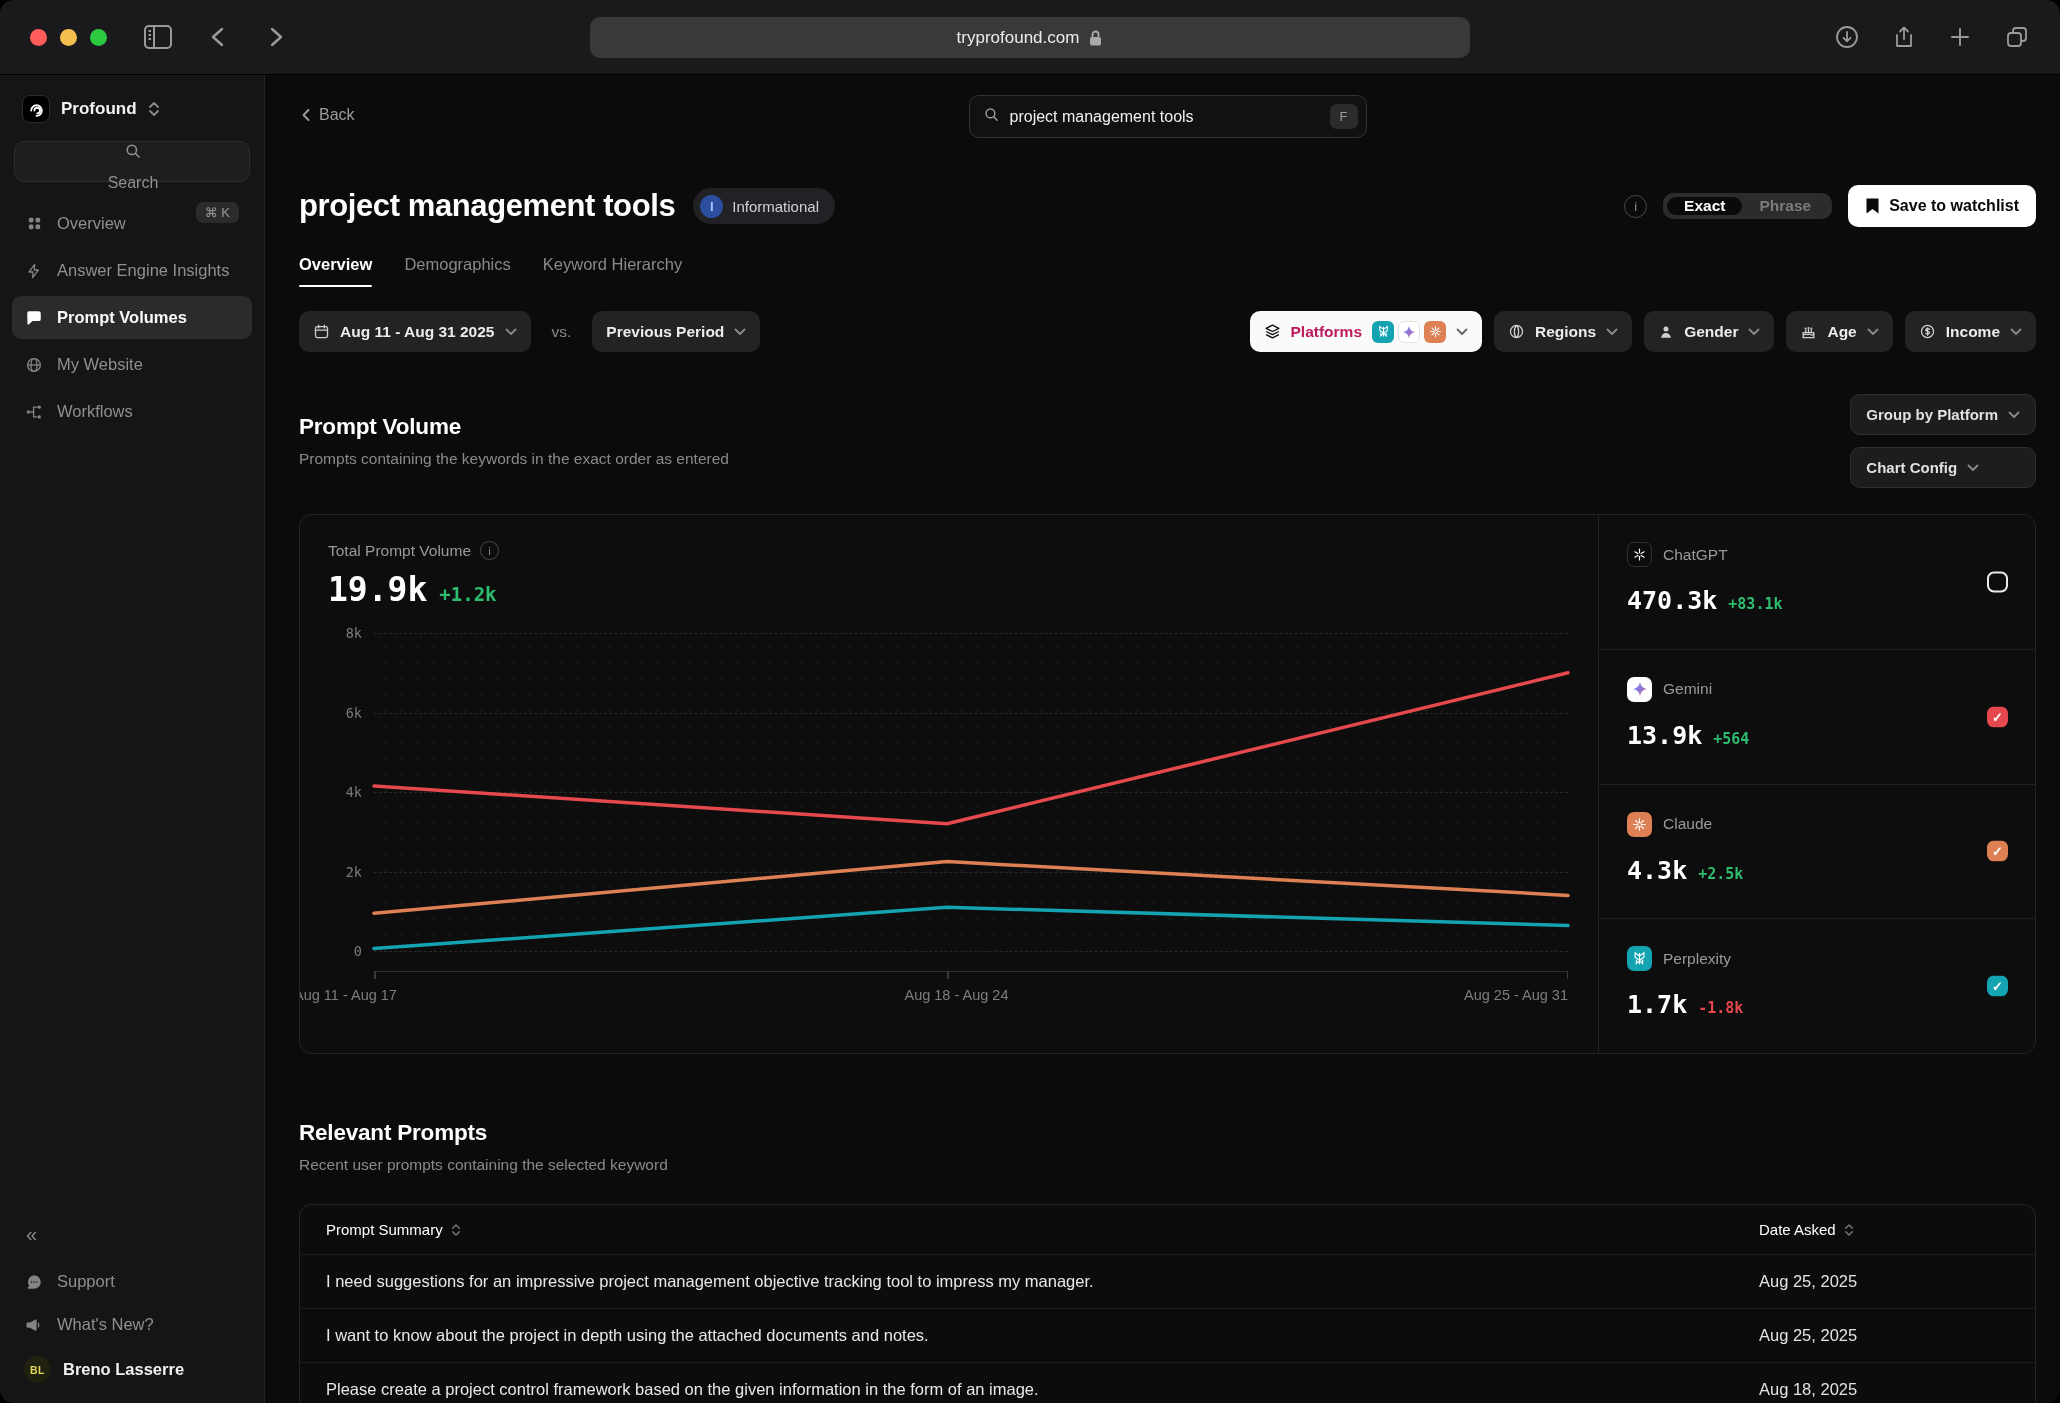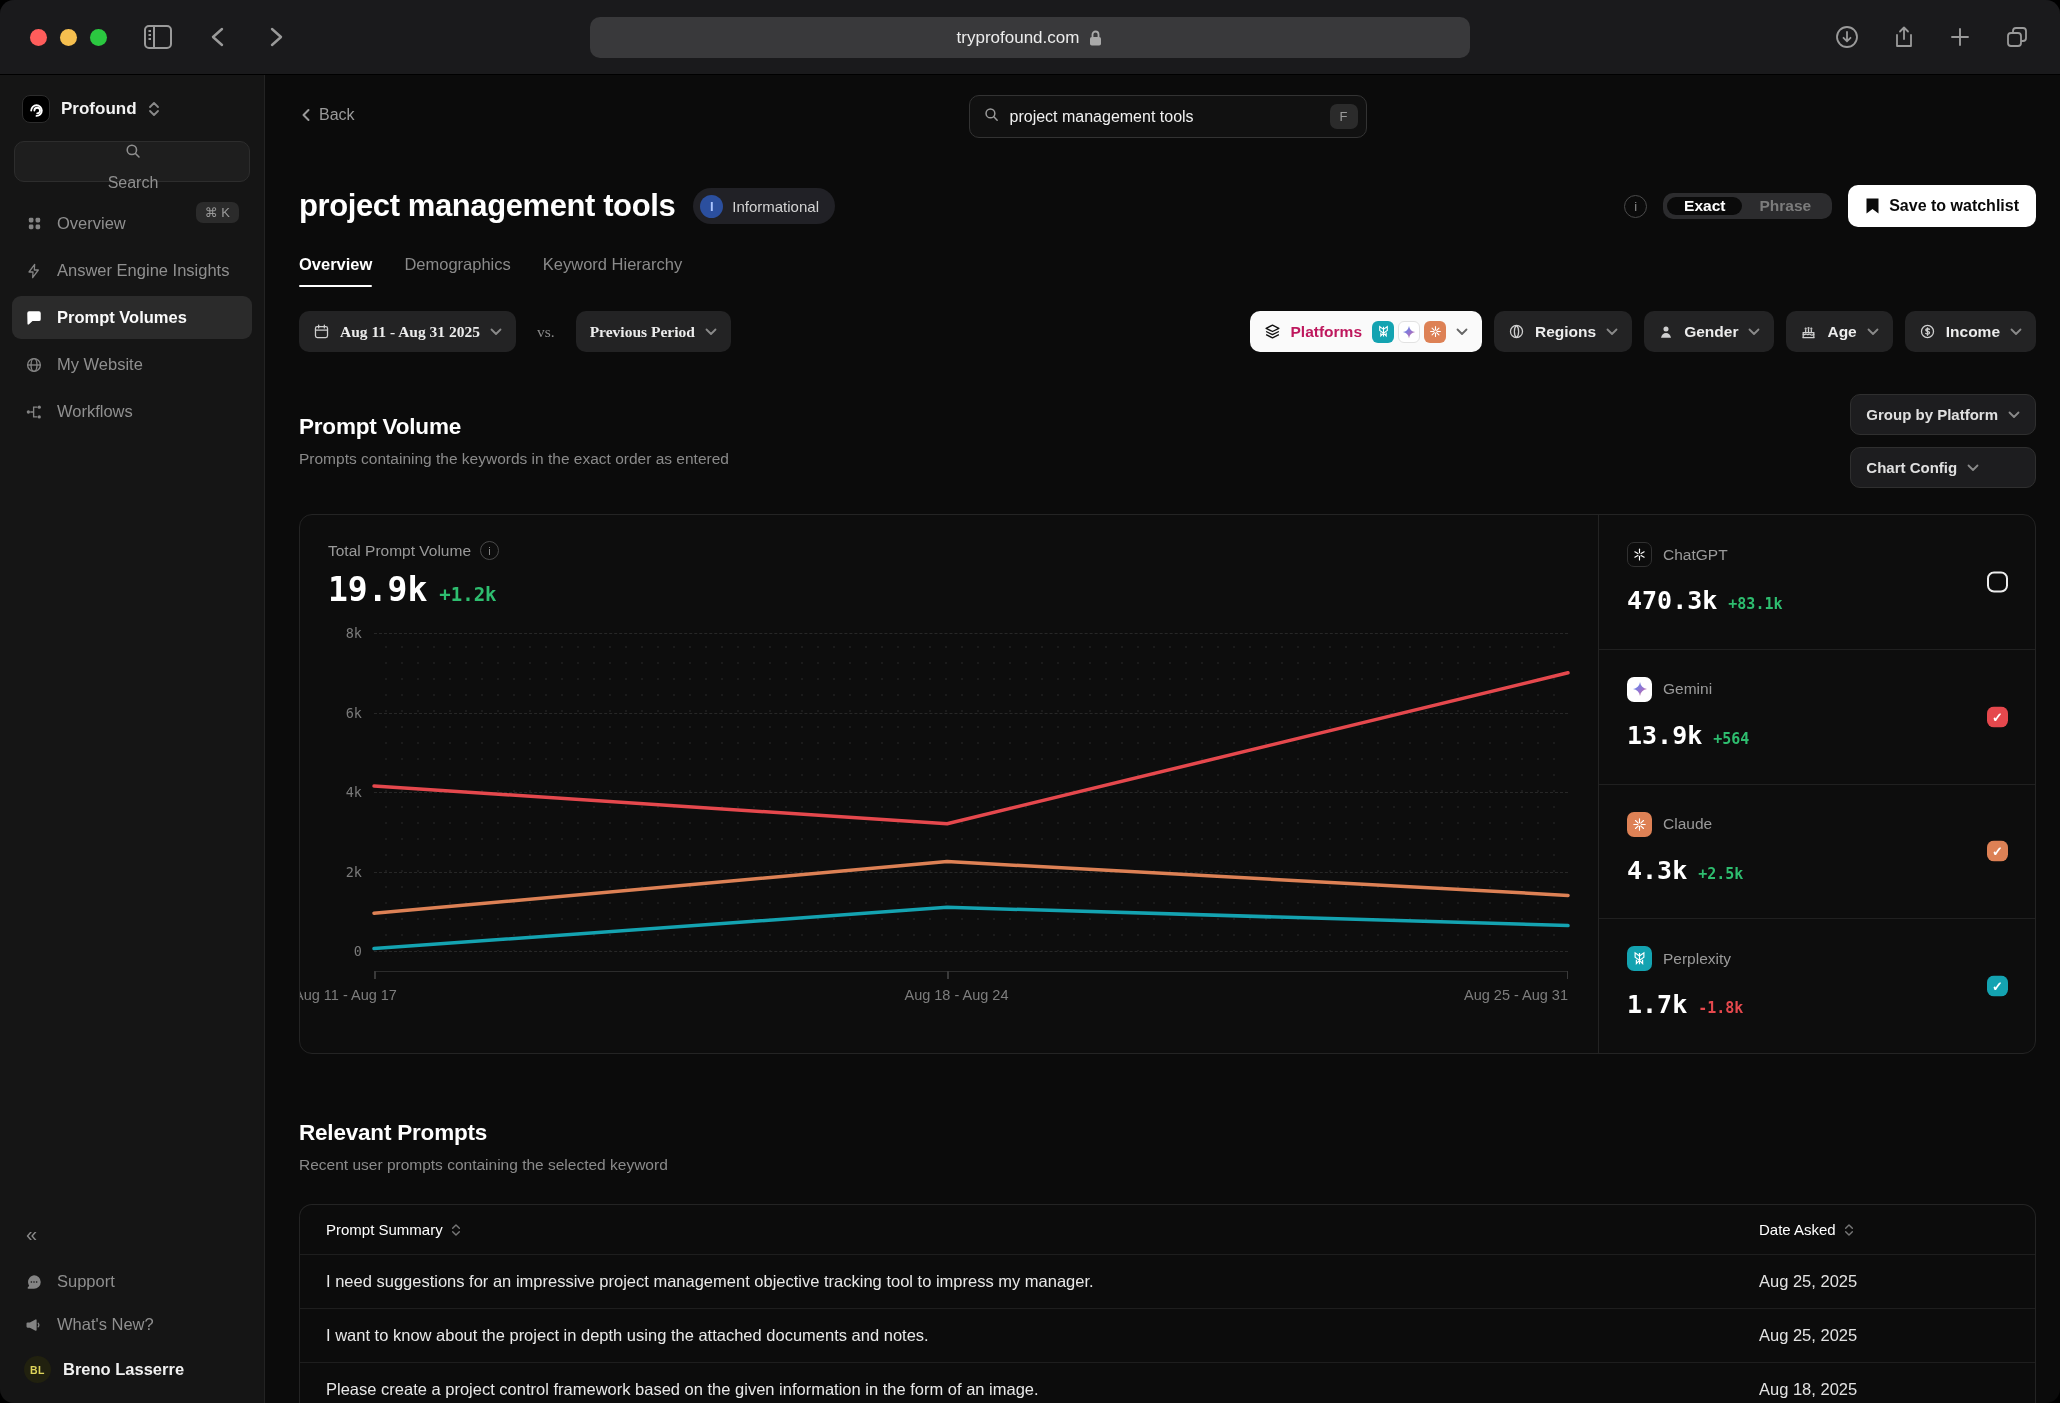--- a/index.html
+++ b/index.html
@@ -64,21 +64,21 @@
   .tabs { margin-top:28px; display:flex; gap:32px; }
   .tab { font-size:16.5px; color:#8a8a8a; padding-bottom:13px; position:relative; }
   .tab.active { color:#fff; font-weight:600; }
   .tab.active::after { content:""; position:absolute; left:0; right:0; bottom:0; height:2.5px; background:#fff; border-radius:2px; }
 
   .filters { margin-top:24px; display:flex; align-items:center; }
   .pill { height:41px; background:#232324; border-radius:10px; display:flex; align-items:center; gap:10px; padding:0 14px; color:#ececec; font-size:15.5px; font-weight:600; }
   .pill .pic { color:#cfcfcf; display:flex; }
   .chev { color:#8a8a8a; display:flex; }
   .vs { color:#8a8a8a; font-size:15.5px; margin:0 11px; }
-  .filters-left { display:flex; align-items:center; gap:10px;font-family:Liberation Serif, serif; }
+  .filters-left { display:flex; align-items:center; gap:10px; }
   .filters-right { margin-left:auto; display:flex; gap:12px; }
   .pill.platforms { background:#fafafa; color:#be185d; }
   .pill.platforms .pic { color:#111; }
   .pill.platforms .chev { color:#666; }
   .minis { display:flex; gap:4px; }
   .mini { width:22px; height:22px; border-radius:6px; display:flex; align-items:center; justify-content:center; }
   .mini.perplexity { background:var(--perplexity-teal); }
   .mini.gemini { background:#fff; border:1px solid #e2e2e2; }
   .mini.claude { background:var(--claude-orange); }
 

